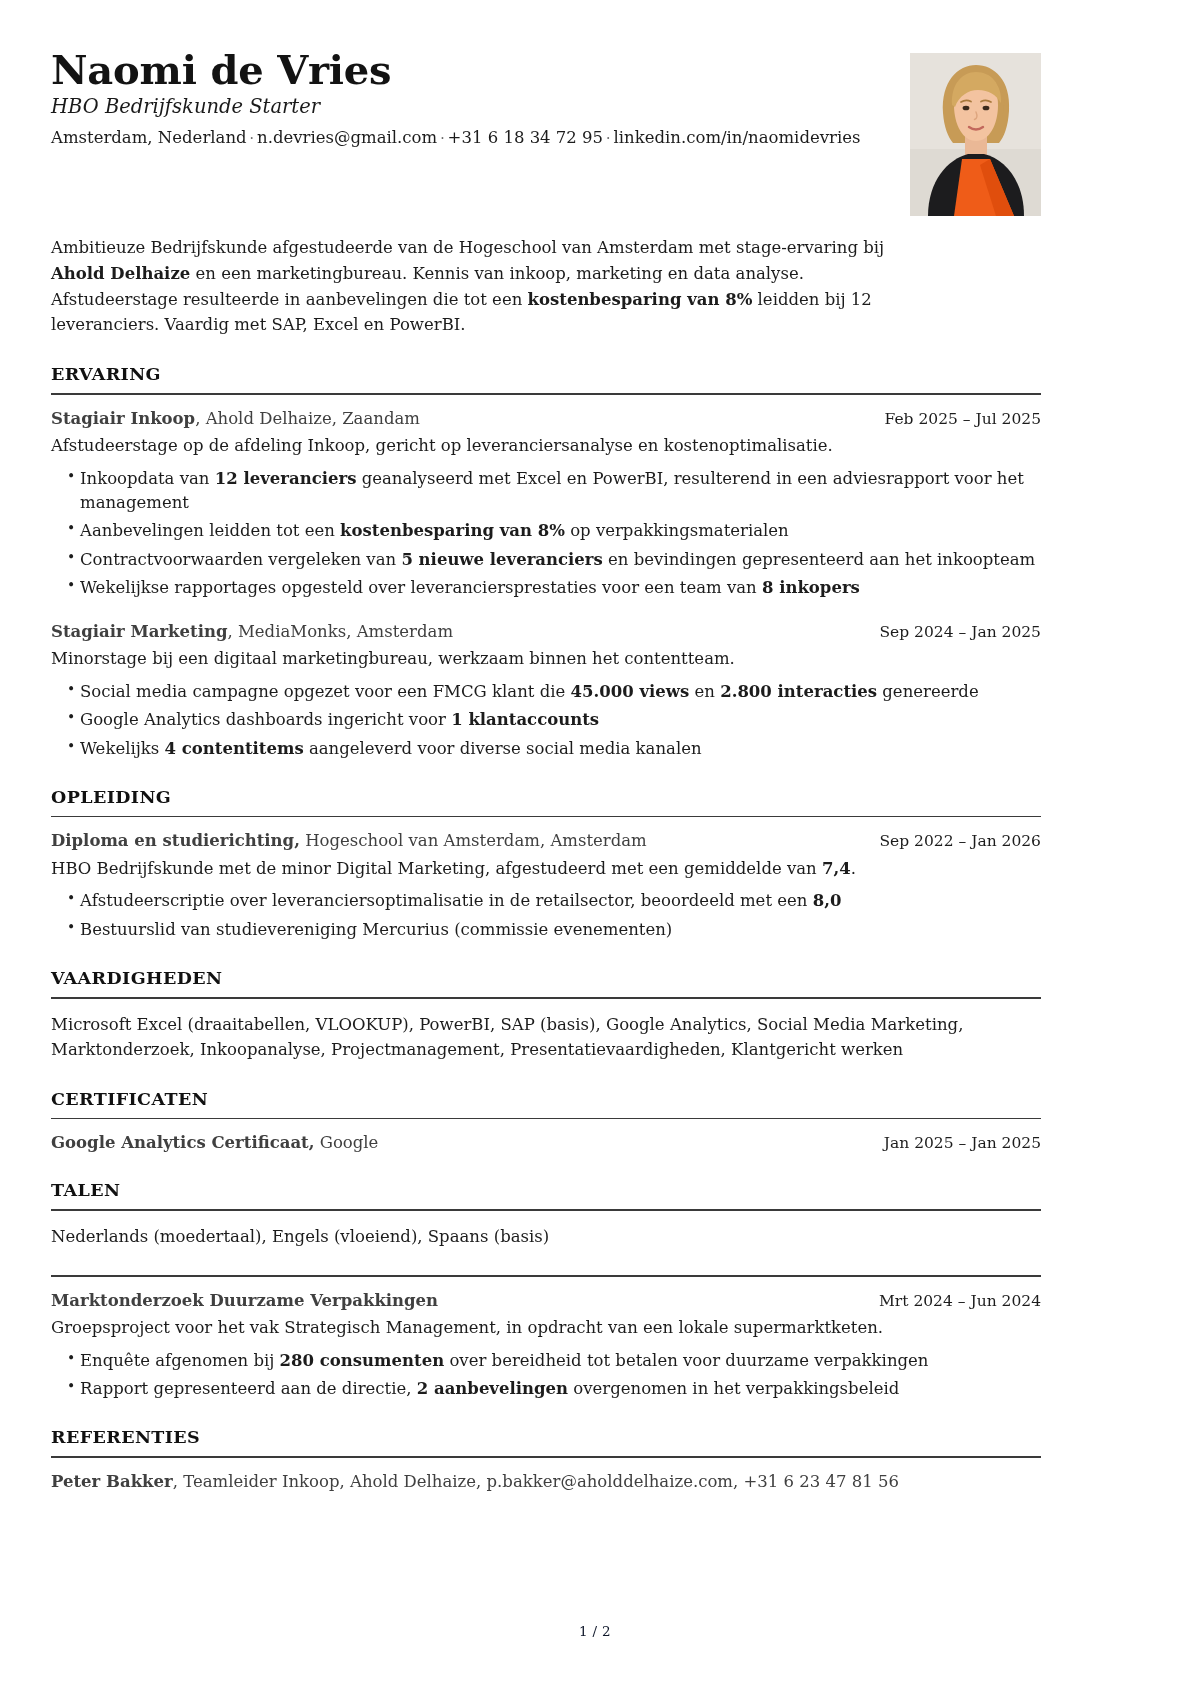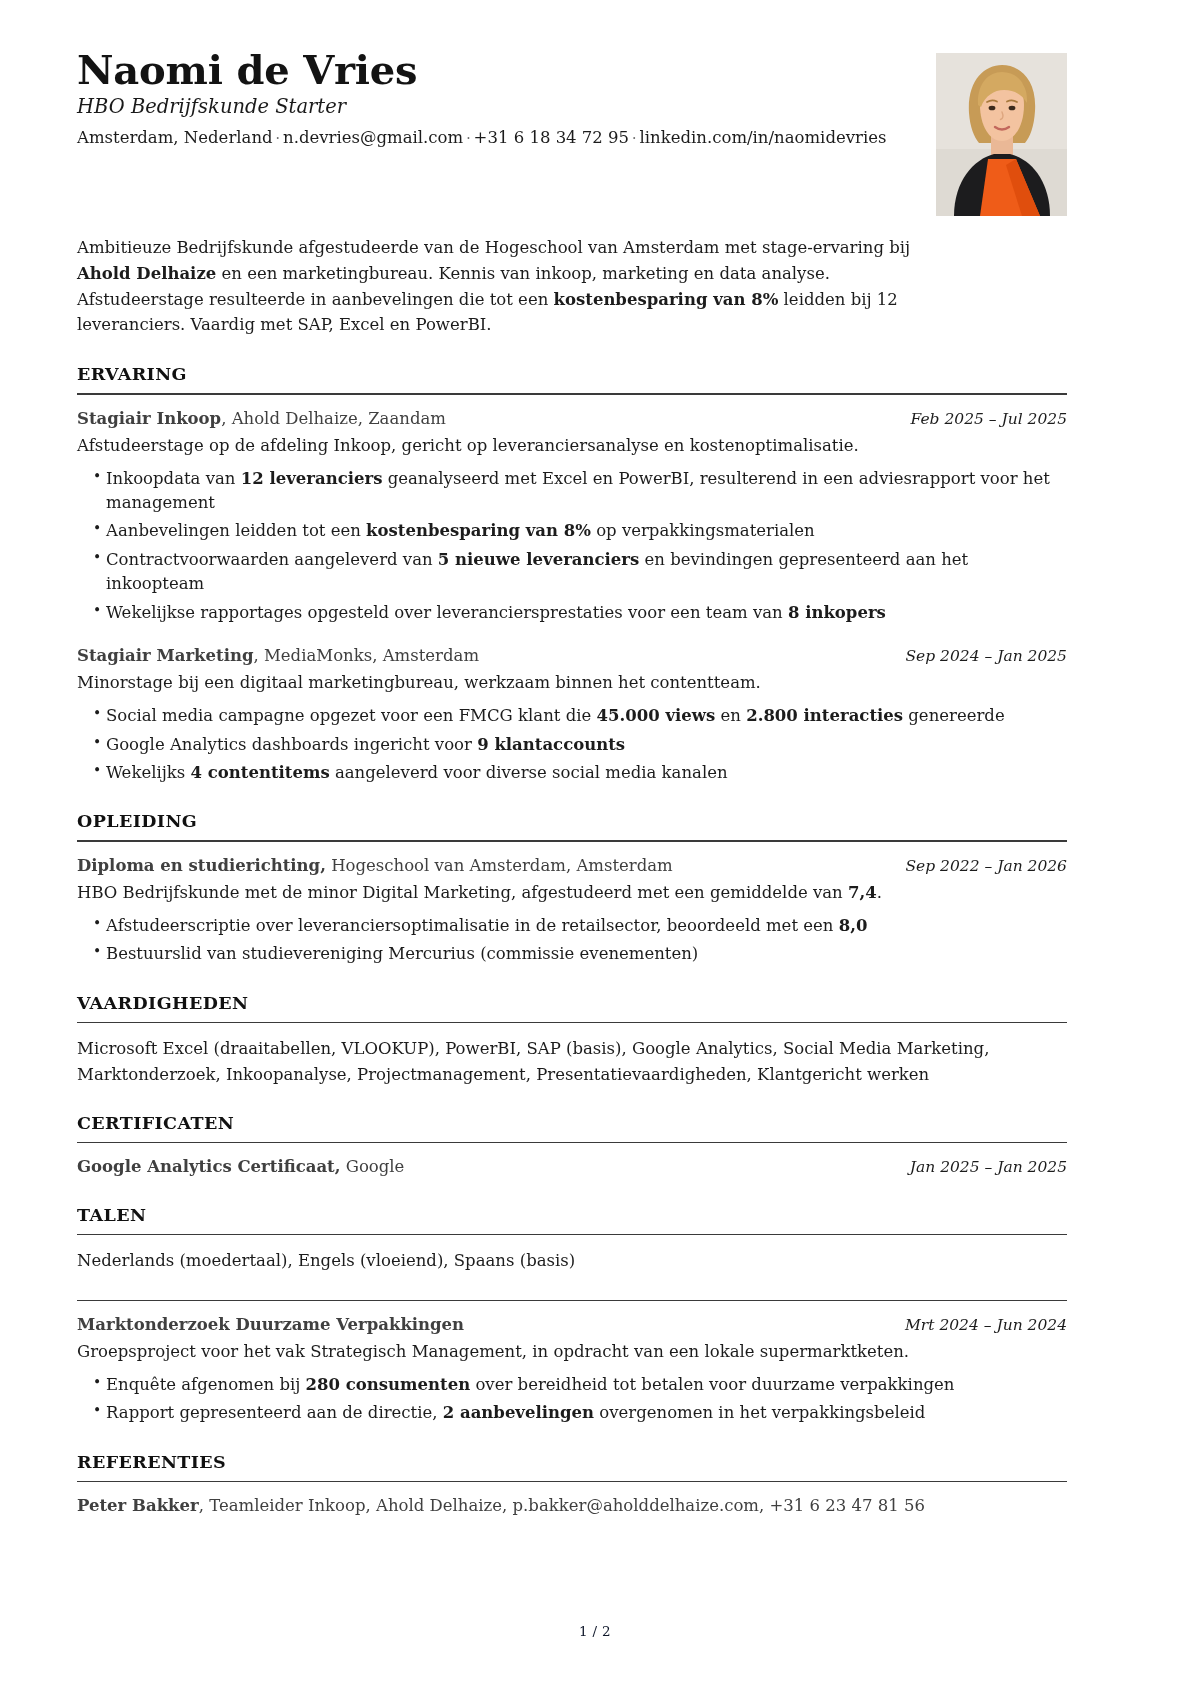--- a/index.html
+++ b/index.html
@@ -15,21 +15,21 @@
   .page {
     position: relative;
     width: 1190px;
     height: 1683px;
     margin: 0 auto;
     background: #ffffff;
     overflow: hidden;
   }
   .sheet {
     position: absolute;
-    left: 77px;
+    left: 51px;
     top: 48px;
     width: 990px;
   }
 
   
   .header-row {
     display: flex;
     align-items: flex-start;
     justify-content: space-between;
   }
@@ -110,21 +110,20 @@
     gap: 16px;
   }
   .entry-title {
     font-size: 16.5px;
     line-height: 1.35;
     color: #404040;
     flex: 1 1 auto;
   }
   .entry-title b { font-weight: 700; }
   .entry-date {
-    font-style: italic;
     font-size: 15.5px;
     line-height: 1.35;
     color: #1c1c1c;
     white-space: nowrap;
     flex: 0 0 auto;
   }
   .entry-desc {
     font-size: 16.5px;
     line-height: 1.5;
     color: #1c1c1c;
@@ -223,34 +222,34 @@
 
       <div class="entry">
         <div class="entry-head">
           <div class="entry-title"><b>Stagiair Inkoop</b><span>, Ahold Delhaize, Zaandam</span></div>
           <div class="entry-date">Feb 2025 – Jul 2025</div>
         </div>
         <p class="entry-desc">Afstudeerstage op de afdeling Inkoop, gericht op leveranciersanalyse en kostenoptimalisatie.</p>
         <ul class="bullets">
           <li><span>Inkoopdata van </span><b>12 leveranciers</b><span> geanalyseerd met Excel en PowerBI, resulterend in een adviesrapport voor het management</span></li>
           <li><span>Aanbevelingen leidden tot een </span><b>kostenbesparing van 8%</b><span> op verpakkingsmaterialen</span></li>
-          <li><span>Contractvoorwaarden aangeleverd van </span><b>5 nieuwe leveranciers</b><span> en bevindingen gepresenteerd aan het inkoopteam</span></li>
+          <li><span>Contractvoorwaarden vergeleken van </span><b>5 nieuwe leveranciers</b><span> en bevindingen gepresenteerd aan het inkoopteam</span></li>
           <li><span>Wekelijkse rapportages opgesteld over leveranciersprestaties voor een team van </span><b>8 inkopers</b><span></span></li>
         </ul>
       </div>
 
       <div class="entry">
         <div class="entry-head">
           <div class="entry-title"><b>Stagiair Marketing</b><span>, MediaMonks, Amsterdam</span></div>
           <div class="entry-date">Sep 2024 – Jan 2025</div>
         </div>
         <p class="entry-desc">Minorstage bij een digitaal marketingbureau, werkzaam binnen het contentteam.</p>
         <ul class="bullets">
           <li><span>Social media campagne opgezet voor een FMCG klant die </span><b>45.000 views</b><span> en </span><b>2.800 interacties</b><span> genereerde</span></li>
-          <li><span>Google Analytics dashboards ingericht voor </span><b>9 klantaccounts</b><span></span></li>
+          <li><span>Google Analytics dashboards ingericht voor </span><b>1 klantaccounts</b><span></span></li>
           <li><span>Wekelijks </span><b>4 contentitems</b><span> aangeleverd voor diverse social media kanalen</span></li>
         </ul>
       </div>
     </div>
 
     <div class="section">
       <div class="section-title">OPLEIDING</div>
       <div class="rule"></div>
 
       <div class="entry">

